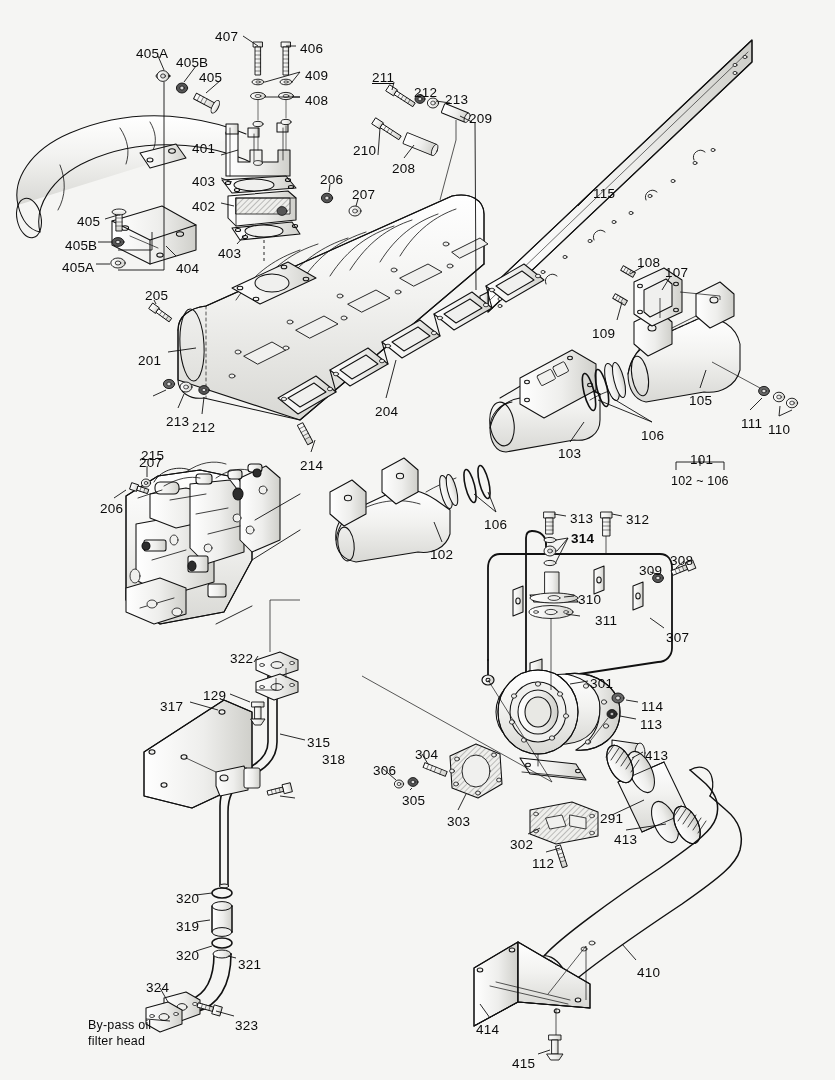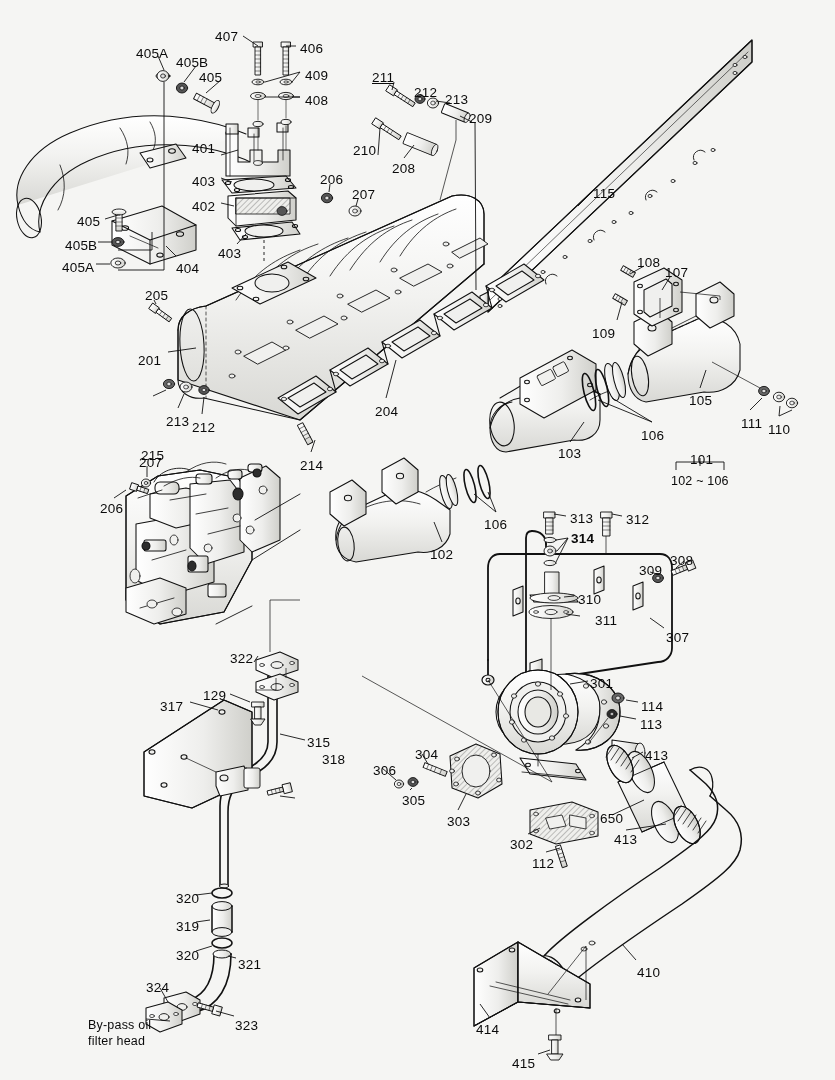--- a/index.html
+++ b/index.html
@@ -1050,21 +1050,21 @@
       <div class="lbl" style="left: 307px; top: 735px;">315</div>
       <div class="lbl" style="left: 297px; top: 752px; margin-left: 25px;">318</div>
       <div class="lbl" style="left: 590px; top: 676px;">301</div>
       <div class="lbl" style="left: 641px; top: 699px;">114</div>
       <div class="lbl" style="left: 640px; top: 717px;">113</div>
       <div class="lbl" style="left: 415px; top: 747px;">304</div>
       <div class="lbl" style="left: 373px; top: 763px;">306</div>
       <div class="lbl" style="left: 402px; top: 793px;">305</div>
       <div class="lbl" style="left: 447px; top: 814px;">303</div>
       <div class="lbl" style="left: 645px; top: 748px;">413</div>
-      <div class="lbl" style="left: 600px; top: 811px;">650</div>
+      <div class="lbl" style="left: 600px; top: 811px;">291</div>
       <div class="lbl" style="left: 614px; top: 832px;">413</div>
       <div class="lbl" style="left: 510px; top: 837px;">302</div>
       <div class="lbl" style="left: 532px; top: 856px;">112</div>
       <div class="lbl" style="left: 176px; top: 891px;">320</div>
       <div class="lbl" style="left: 176px; top: 919px;">319</div>
       <div class="lbl" style="left: 176px; top: 948px;">320</div>
       <div class="lbl" style="left: 238px; top: 957px;">321</div>
       <div class="lbl" style="left: 146px; top: 980px;">324</div>
       <div class="lbl" style="left: 235px; top: 1018px;">323</div>
       <div class="lbl" style="left: 637px; top: 965px;">410</div>

